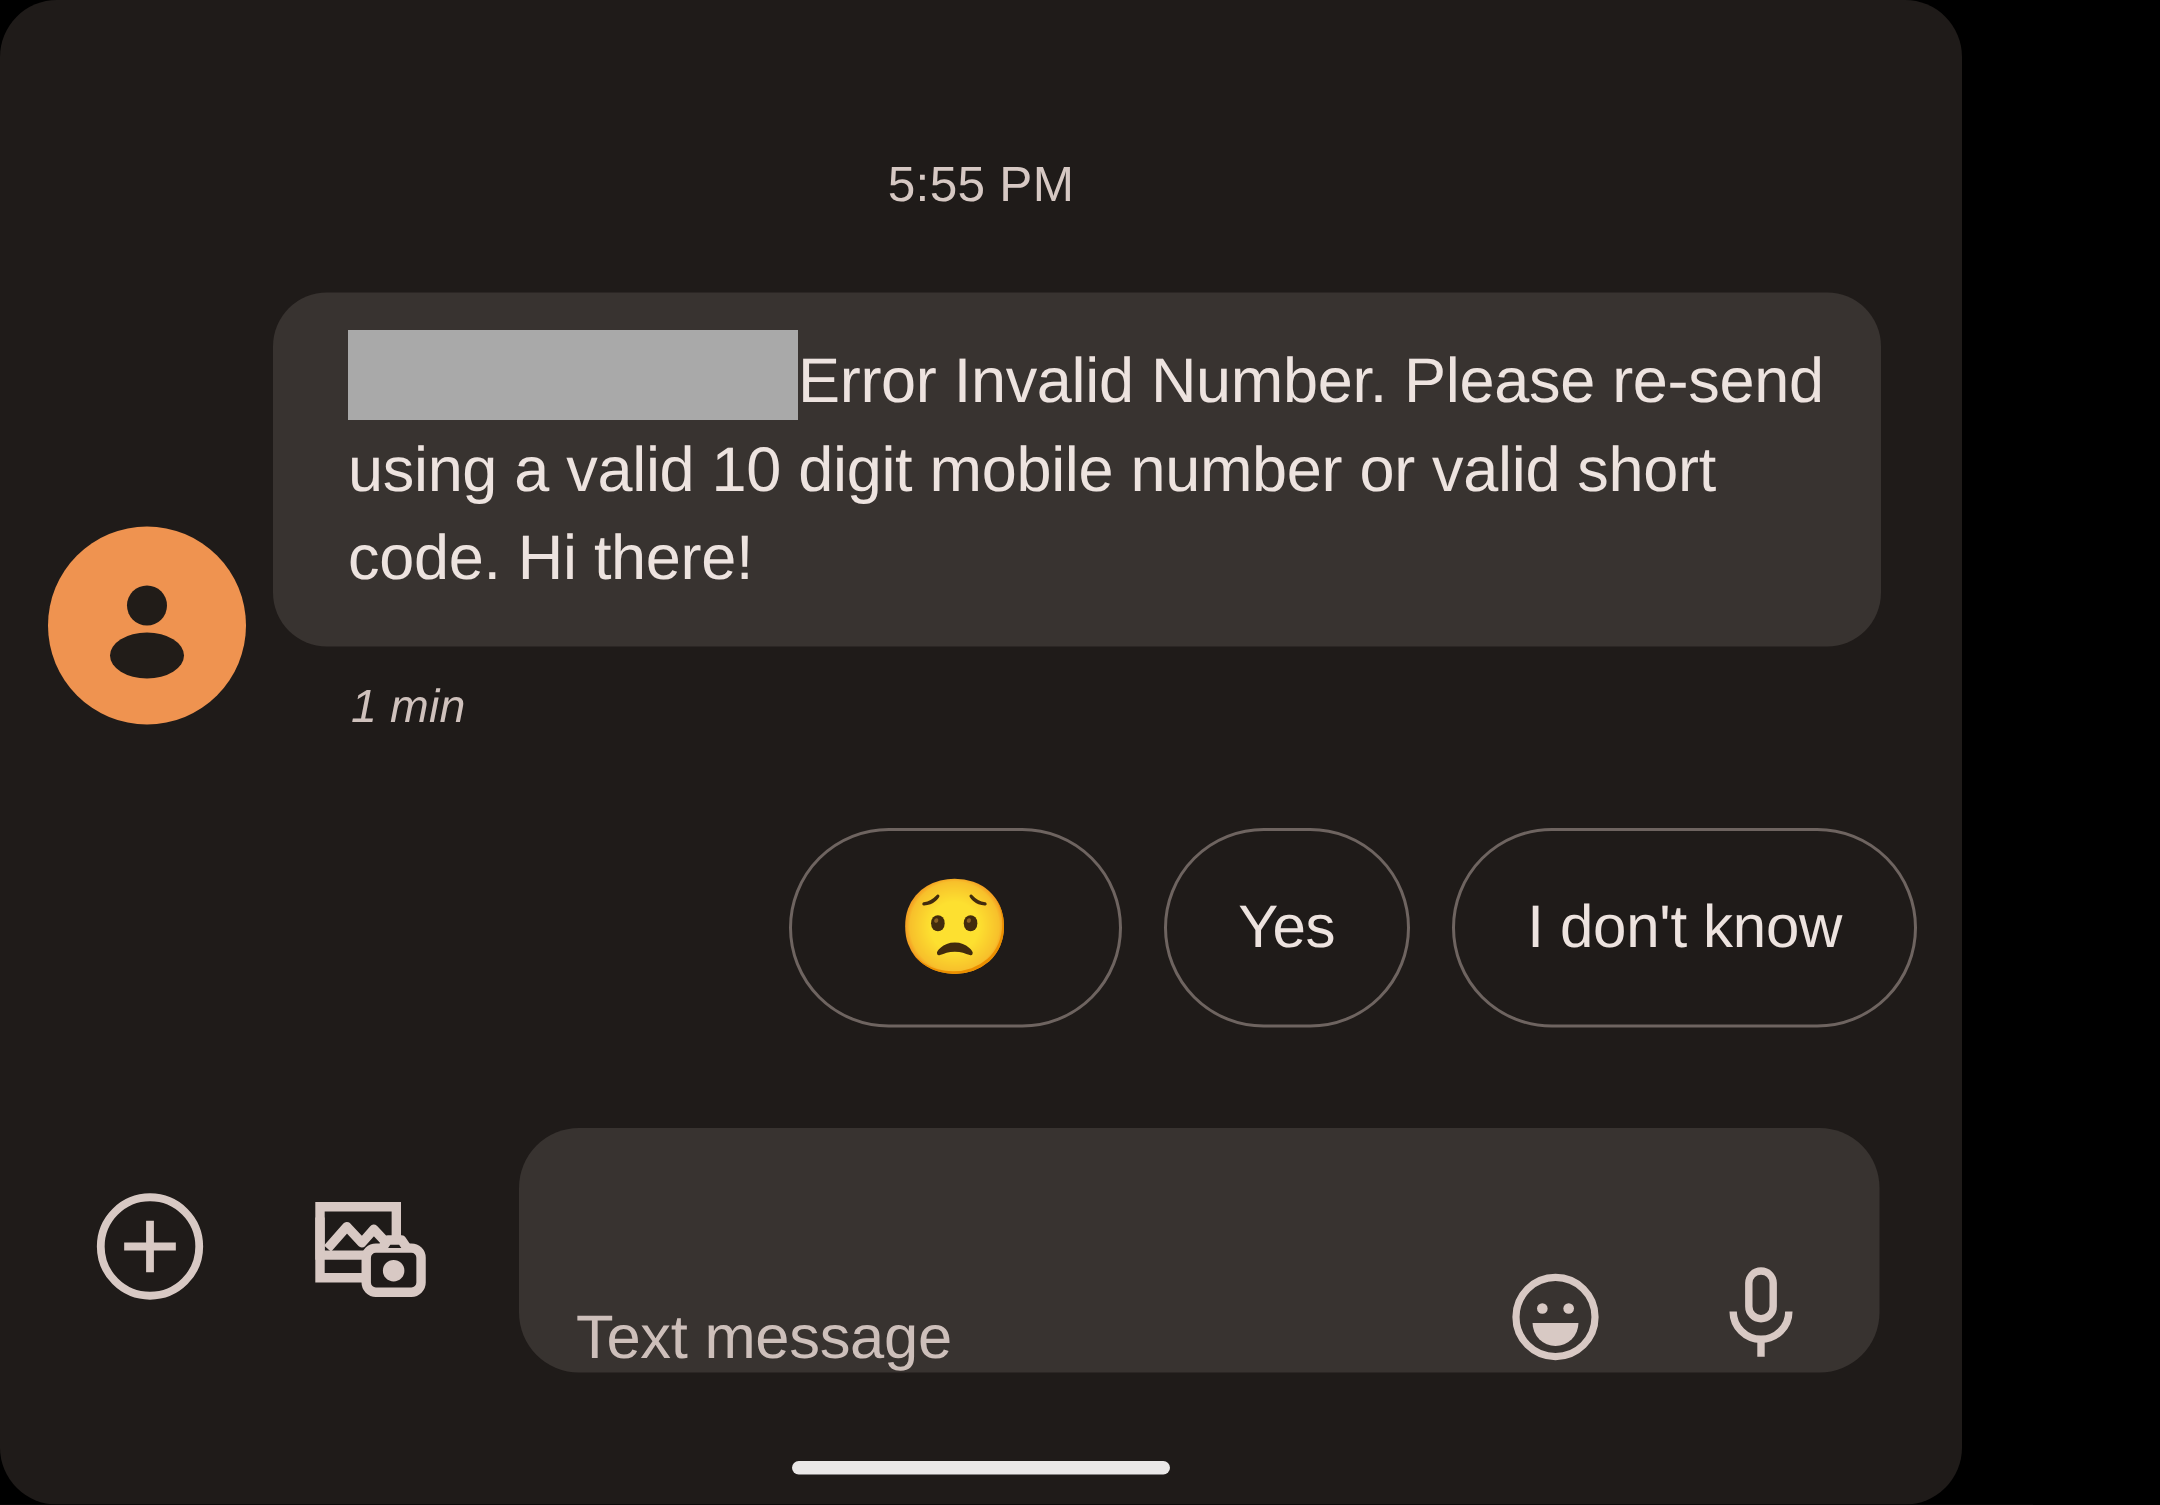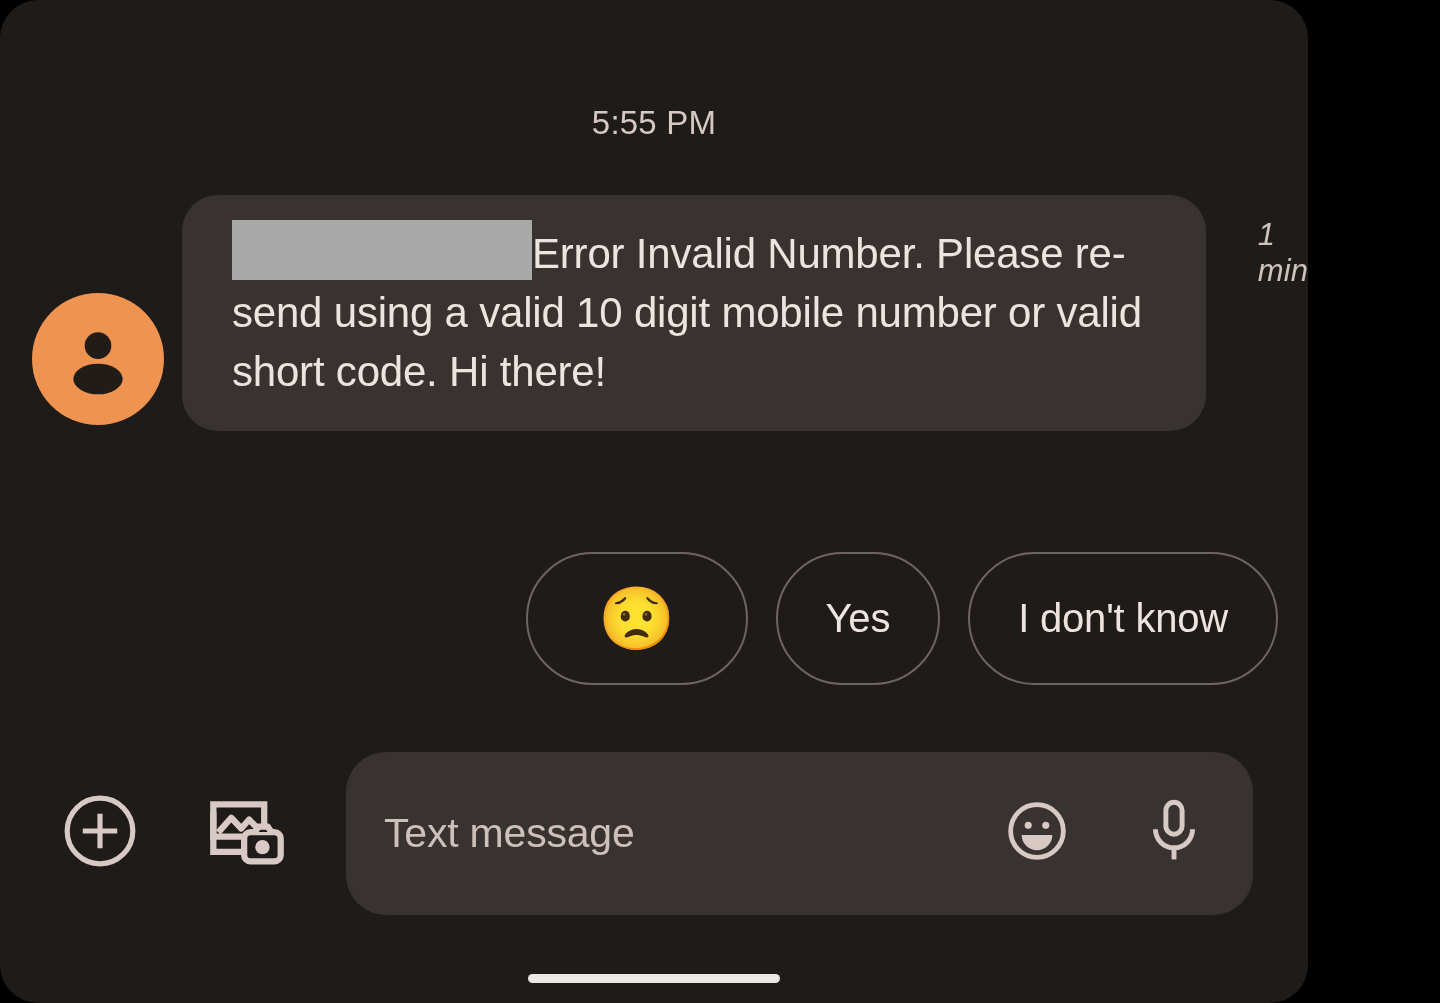--- a/index.html
+++ b/index.html
@@ -54,20 +54,21 @@
     position: relative;
     display: flex;
     align-items: center;
     justify-content: center;
   }
   .avatar svg { display: block; }
 
   .bubble-wrap {
     margin-left: 18px;
     display: flex;
+    flex-direction: column;
     align-items: flex-start;
   }
 
   .bubble {
     background: #383330;
     border-radius: 36px;
     max-width: 1072px;
     padding: 25px 36px 30px 50px;
     position: relative;
   }
@@ -155,21 +156,21 @@
   .gallery-btn { width: 86px; height: 86px; margin-left: 60px; }
 
   .input-pill {
     margin-left: 61px;
     margin-right: 55px;
     flex: 1;
     height: 163px;
     background: #383330;
     border-radius: 40px;
     display: flex;
-    align-items: center;
+    align-items: flex-end;
     padding: 0 32px 0 38px;
     cursor: text;
   }
 
   .input-placeholder {
     flex: 1;
     font-size: 41px;
     color: #CDBFBA;
     letter-spacing: -0.2px;
   }

